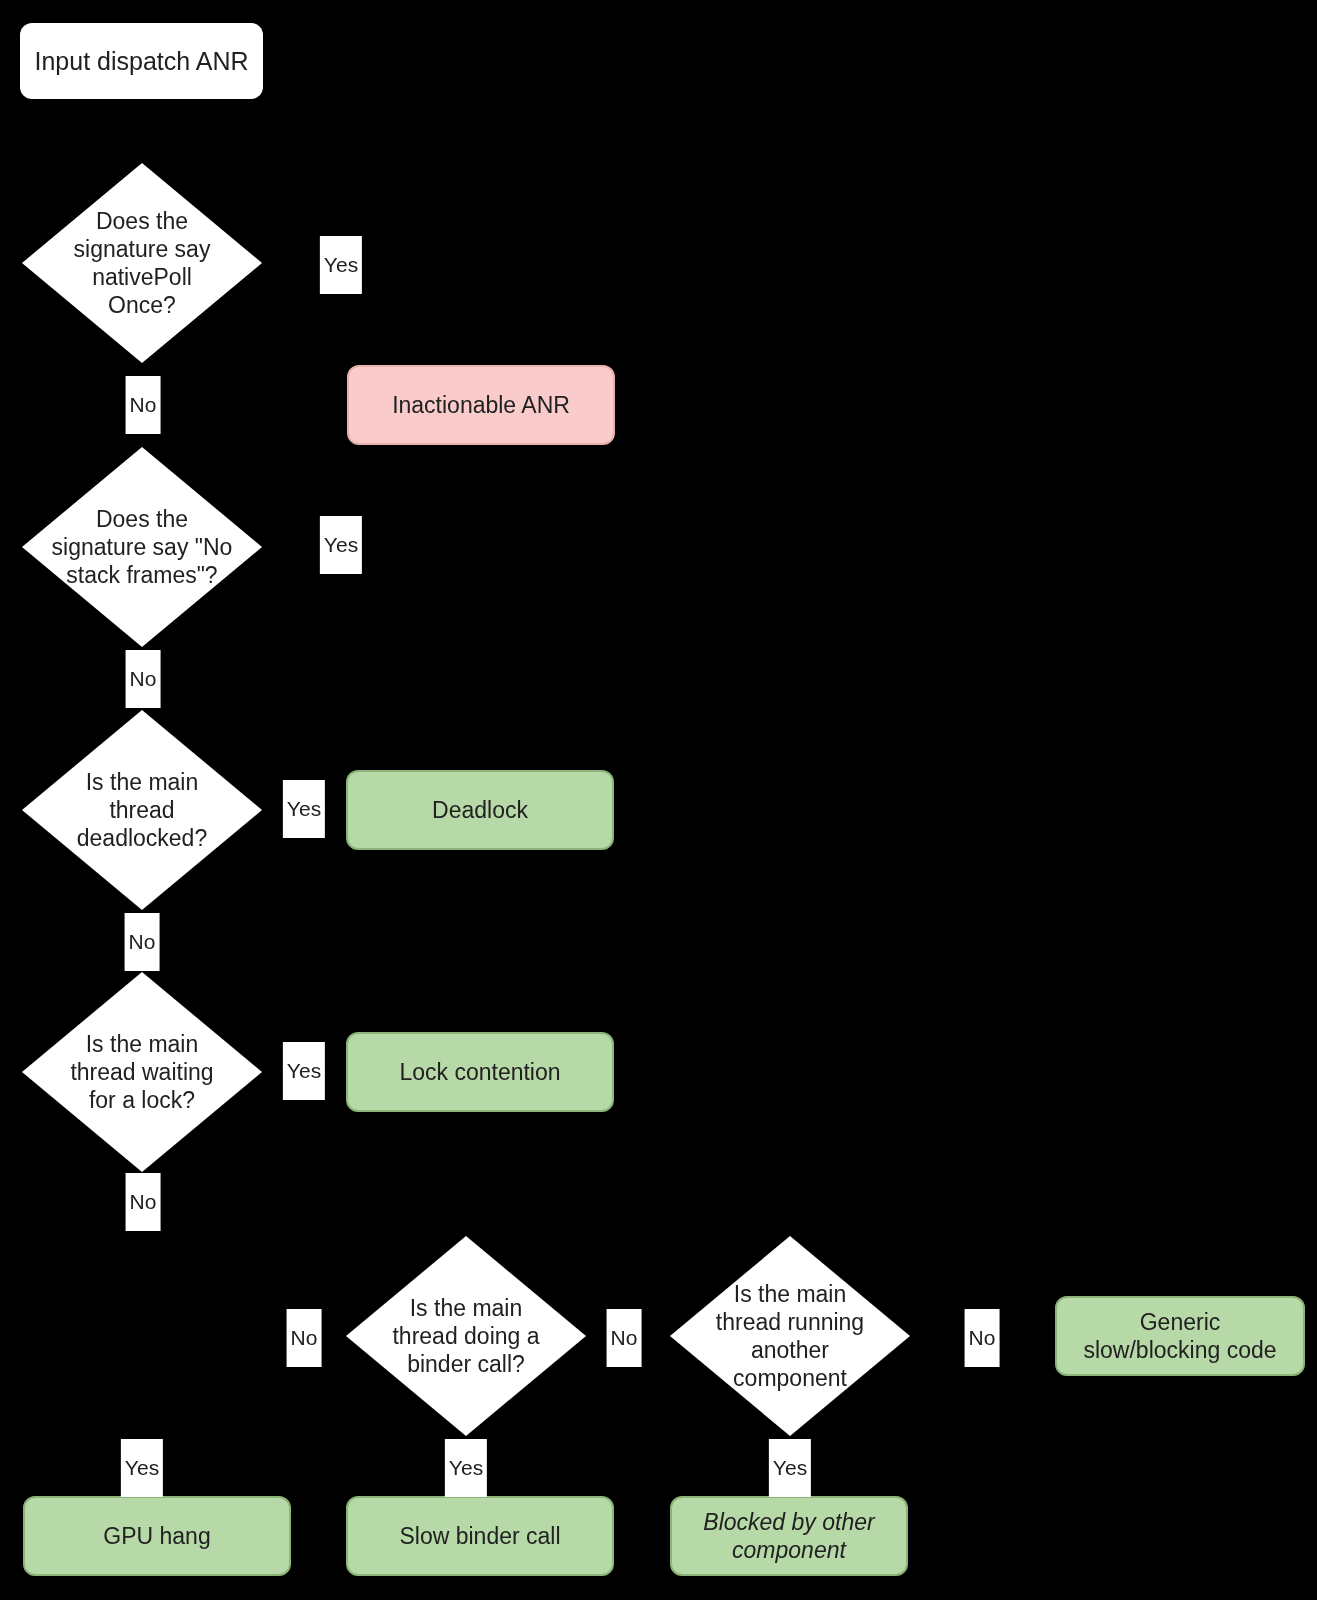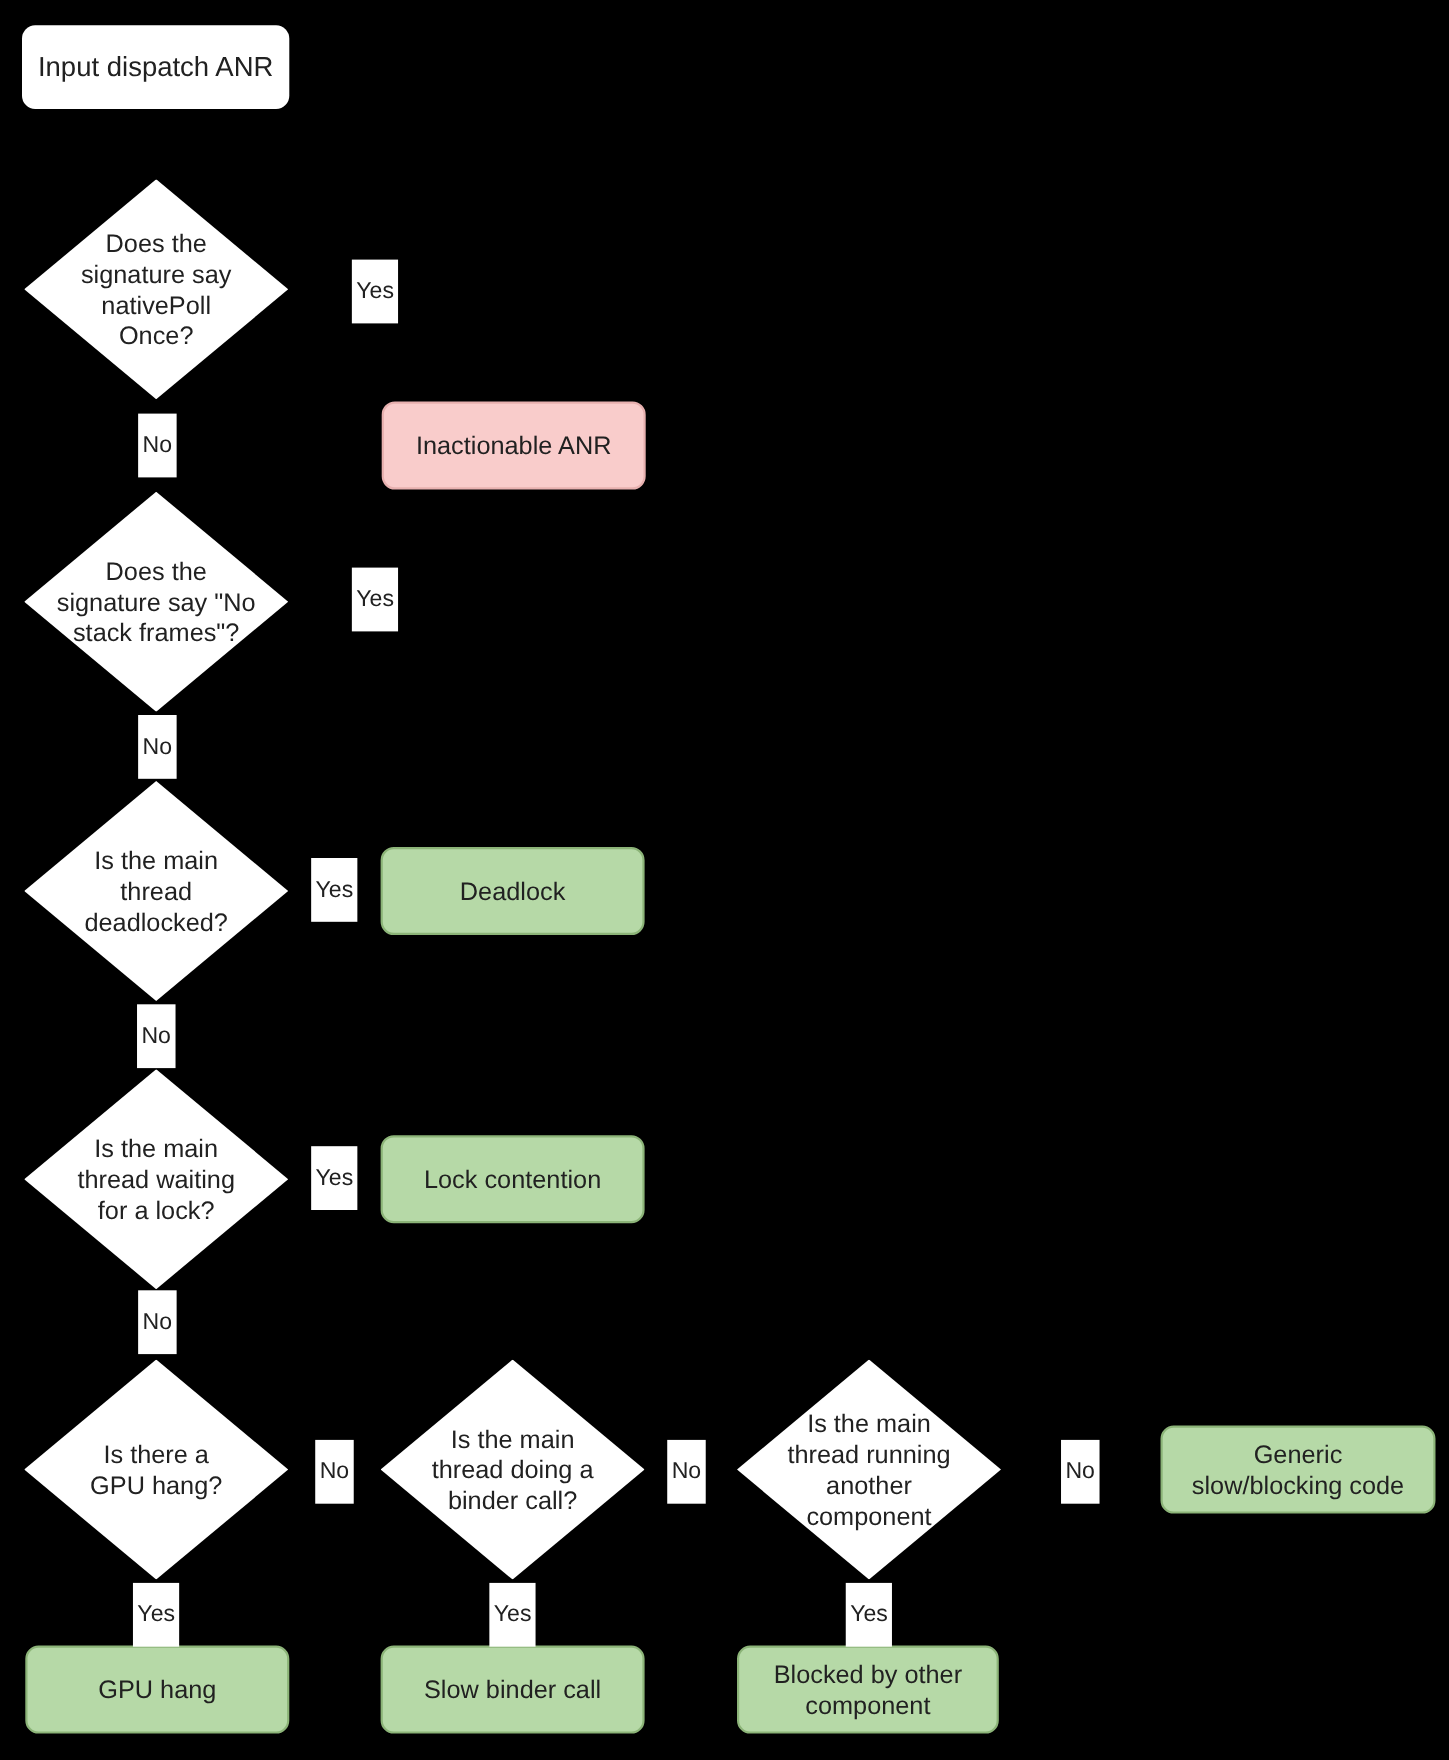--- a/index.html
+++ b/index.html
@@ -28,21 +28,21 @@
   .start-box .node-text{font-size:25px;}
   .diamond{
     position:absolute;
     width:240px;height:200px;
     background:#ffffff;
     clip-path:polygon(50% 0,100% 50%,50% 100%,0 50%);
     display:flex;align-items:center;justify-content:center;
   }
   .outcome{
     position:absolute;
-    width:240px;height:80px;
+    width:268px;height:80px;
     border-radius:12px;
     display:flex;align-items:center;justify-content:center;
     box-sizing:border-box;
   }
   .outcome.success{
     background:#b6d9a7;
     border:2px solid #8cb478;
   }
   .outcome.fail{
     background:#f9cccb;
@@ -86,24 +86,20 @@
 thread
 deadlocked?</span>
   </div>
 
   <div class="diamond" style="left:22px;top:972px;">
     <span class="node-text">Is the main
 thread waiting
 for a lock?</span>
   </div>
 
-  <div class="diamond" style="left:22px;top:1236px;">
-    <span class="node-text">Is there a
-GPU hang?</span>
-  </div>
 
   <div class="diamond" style="left:346px;top:1236px;">
     <span class="node-text">Is the main
 thread doing a
 binder call?</span>
   </div>
 
   <div class="diamond" style="left:670px;top:1236px;">
     <span class="node-text">Is the main
 thread running
@@ -124,21 +120,21 @@
   </div>
 
   <div class="outcome success" style="left:346px;top:1032px;">
     <span class="node-text">Lock contention</span>
   </div>
 
   <div class="outcome success" style="left:346px;top:1496px;">
     <span class="node-text">Slow binder call</span>
   </div>
 
-  <div class="outcome success" style="left:670px;top:1496px;width:238px;">
+  <div class="outcome success" style="left:670px;top:1496px;width:238px;font-style:italic;">
     <span class="node-text">Blocked by other
 component</span>
   </div>
 
   <div class="outcome success" style="left:1055px;top:1296px;width:250px;">
     <span class="node-text">Generic
 slow/blocking code</span>
   </div>
 
   <span class="edge-label" style="left:341px;top:265px;">Yes</span>

